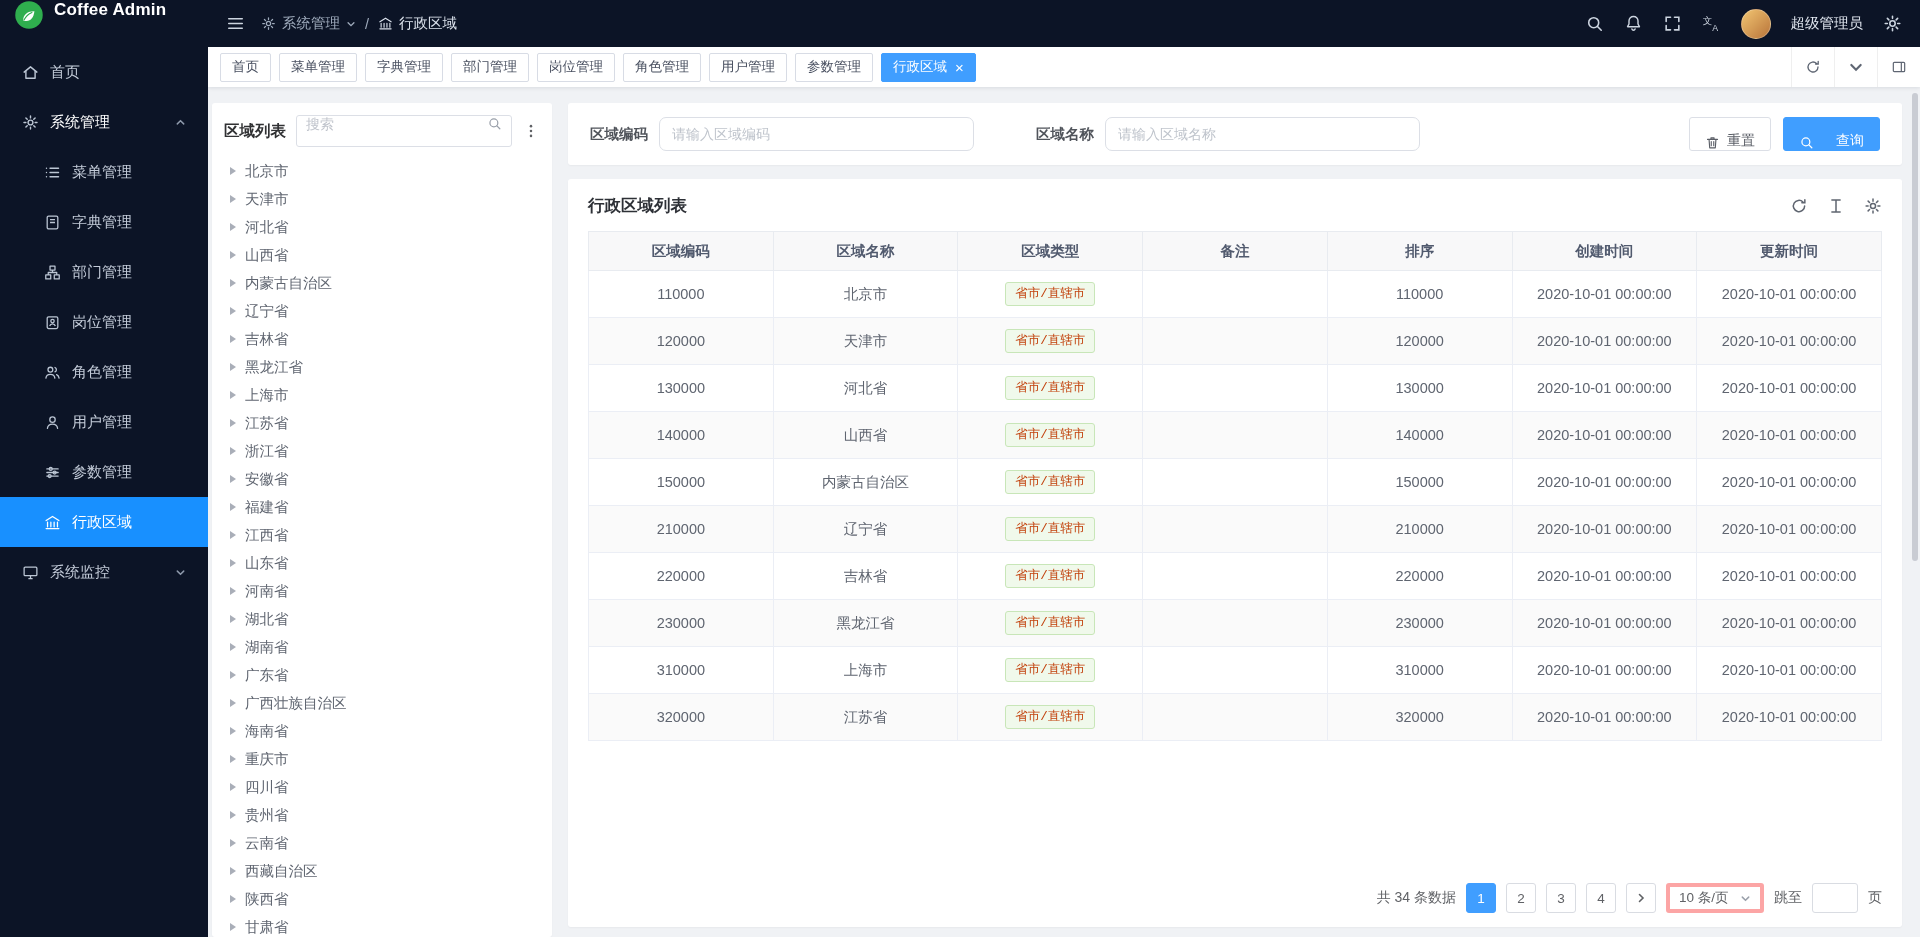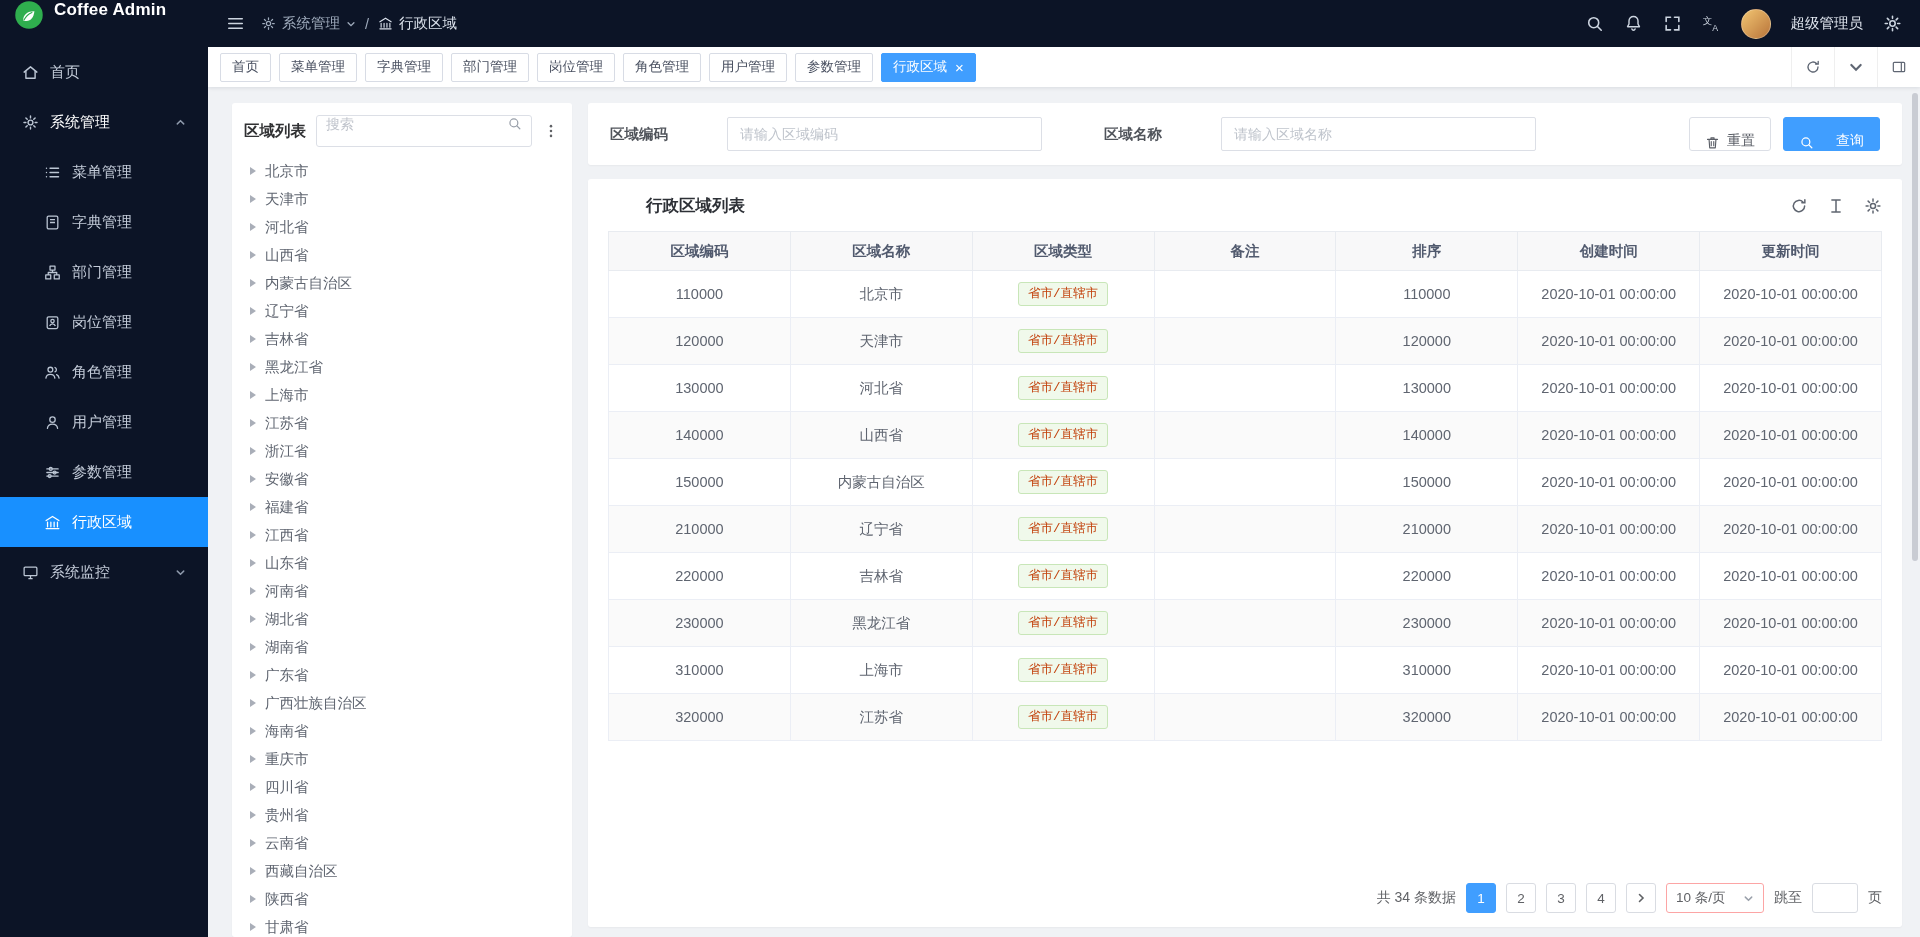--- a/index.html
+++ b/index.html
@@ -38,65 +38,65 @@
   
   .tabsbar { position: fixed; left: 208px; right: 0; top: 47px; height: 40px; background: #fff; box-shadow: 0 1px 4px rgba(0,21,41,.10); display: flex; align-items: center; padding: 0 0 0 12px; gap: 8px; z-index: 12; }
   .tab { height: 29px; display: inline-flex; align-items: center; gap: 7px; padding: 0 11px; border: 1px solid #d8dce5; background: #fff; color: #495060; font-size: 13.5px; border-radius: 2px; cursor: pointer; white-space: nowrap; }
   .tab.active { background: #409eff; border-color: #409eff; color: #fff; }
   .tab .close { font-size: 15px; line-height: 1; margin-left: 1px; }
   .tabs-actions { margin-left: auto; display: flex; align-items: stretch; height: 100%; }
   .tact { display: flex; align-items: center; padding: 0 13px; border-left: 1px solid #efefef; color: #5f6673; cursor: pointer; }
   .tact .icon { width: 16px; height: 16px; }
 
   
-  .content { position: fixed; left: 208px; right: 0; top: 87px; bottom: 0; padding: 16px 18px 10px 24px; display: flex; gap: 16px; }
+  .content { position: fixed; left: 208px; right: 0; top: 87px; bottom: 0; padding: 16px 18px 10px 4px; display: flex; gap: 16px; }
   .card { background: #fff; border-radius: 3px; box-shadow: 0 1px 2px rgba(0,0,0,.04); }
 
   
   .tree-card { width: 340px; flex: none; margin-bottom: -10px; padding: 12px 12px 0; overflow: hidden; }
   .tree-head { display: flex; align-items: center; gap: 10px; }
   .tree-title { font-size: 15.5px; font-weight: 700; color: #303133; white-space: nowrap; }
   .tree-search { flex: 1; min-width: 0; height: 32px; border: 1px solid #dcdfe6; border-radius: 3px; display: flex; align-items: flex-start; padding: 0 9px; gap: 6px; background: #fff; }
   .tree-search input { border: none; outline: none; flex: 1; min-width: 0; font-size: 14px; color: #606266; background: transparent; }
   .tree-search input::placeholder { color: #c0c4cc; }
   .search-sm { width: 15px; height: 15px; color: #9aa0aa; }
   .kebab { color: #606266; cursor: pointer; width: 18px; height: 18px; }
   .tree-list { margin-top: 10px; }
   .tree-item { height: 28px; display: flex; align-items: center; gap: 9px; padding: 0 6px; font-size: 14.5px; color: #5f6570; cursor: pointer; white-space: nowrap; }
   .caret { width: 0; height: 0; border-left: 6px solid #a9aeb8; border-top: 4.5px solid transparent; border-bottom: 4.5px solid transparent; flex: none; }
 
   
   .right-col { flex: 1; min-width: 0; display: flex; flex-direction: column; gap: 14px; }
 
   .filter-card { height: 62px; flex: none; display: flex; align-items: center; padding: 0 22px; }
   .f-label { font-size: 14.5px; color: #50545b; font-weight: 700; margin-right: 11px; white-space: nowrap; }
-  .f-input { width: 315px; height: 34px; border: 1px solid #dcdfe6; border-radius: 2px; padding: 0 12px; font-size: 14px; color: #606266; outline: none; margin-left: 48px; }
+  .f-input { width: 315px; height: 34px; border: 1px solid #dcdfe6; border-radius: 7px; padding: 0 12px; font-size: 14px; color: #606266; outline: none; }
   .f-input::placeholder { color: #bfc4cc; }
   .f-gap { width: 62px; flex: none; }
   .f-actions { margin-left: auto; display: flex; gap: 12px; }
   .btn { height: 34px; display: inline-flex; align-items: flex-end; gap: 7px; padding: 0 15px; border-radius: 3px; font-size: 14px; cursor: pointer; border: 1px solid #dcdfe6; background: #fff; color: #5a5e66; }
   .btn.primary { background: #409eff; border-color: #409eff; color: #fff; gap: 22px; }
   .btn .bicon { width: 15px; height: 15px; }
 
   .table-card { flex: 1; min-height: 0; display: flex; flex-direction: column; padding: 16px 20px 14px; }
-  .tc-head { display: flex; align-items: center; margin-left: 38px; }
+  .tc-head { display: flex; align-items: center; }
   .tc-title { font-size: 16.5px; font-weight: 700; color: #2d3036; }
   .tc-tools { margin-left: auto; display: flex; gap: 19px; color: #5f6570; align-items: center; }
   .tool { width: 18px; height: 18px; cursor: pointer; }
   table { width: 100%; border-collapse: collapse; table-layout: fixed; margin-top: 14px; }
   th { height: 39px; background: #f8f8f9; color: #515a6e; font-size: 14.5px; font-weight: 700; border: 1px solid #e8ebf0; text-align: center; }
   td { height: 47px; color: #5f6570; font-size: 14.5px; border: 1px solid #ebeef5; text-align: center; background: #fff; }
   tbody tr:nth-child(even) td { background: #fafafa; }
   .tag { display: inline-block; padding: 3px 9px; font-size: 12.5px; color: #c2410c; background: #f0f9eb; border: 1px solid #c8e6b8; border-radius: 3px; line-height: 1.3; white-space: nowrap; font-family: Liberation Mono, monospace; }
 
   .pager { margin-top: auto; display: flex; align-items: center; justify-content: flex-end; gap: 10px; padding-top: 12px; font-size: 14px; color: #606266; }
   .pbtn { min-width: 30px; height: 30px; display: inline-flex; align-items: center; justify-content: center; border: 1px solid #d9dce2; border-radius: 3px; background: #fff; cursor: pointer; font-size: 13.5px; color: #606266; }
   .pbtn.active { background: #409eff; border-color: #409eff; color: #fff; }
   .pbtn .icon { width: 12px; height: 12px; }
-  .psize { height: 30px; min-width: 98px; border: 1px solid #fca5a5; border-radius: 3px; display: inline-flex; align-items: center; justify-content: space-between; padding: 0 9px; gap: 8px; cursor: pointer; font-size: 13.5px; background: #fff; }
+  .psize { height: 30px; min-width: 98px; border: 4px solid #fca5a5; border-radius: 3px; display: inline-flex; align-items: center; justify-content: space-between; padding: 0 9px; gap: 8px; cursor: pointer; font-size: 13.5px; background: #fff; }
   .psize .icon { width: 11px; height: 11px; color: #9aa0aa; }
   .pjump-input { width: 46px; height: 30px; border: 1px solid #d9dce2; border-radius: 3px; outline: none; padding: 0 6px; font-size: 13.5px; }
 
   .page-scrollbar { position: fixed; right: 0; top: 87px; bottom: 0; width: 10px; z-index: 30; }
   .page-scrollbar .thumb { position: absolute; right: 2px; top: 6px; width: 6px; height: 468px; background: #c9ccd3; border-radius: 3px; }
 </style>
 </head>
 <body>
 
 <aside class="sidebar">

